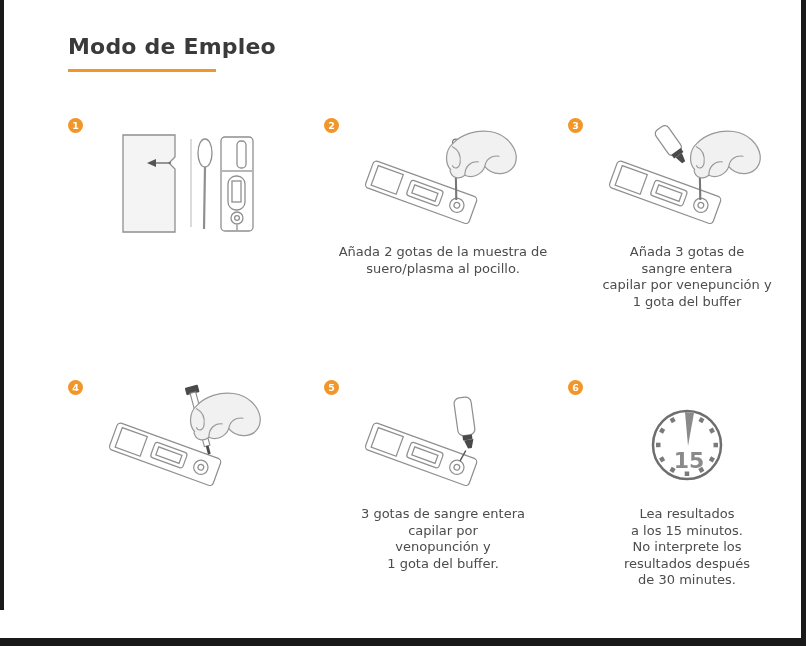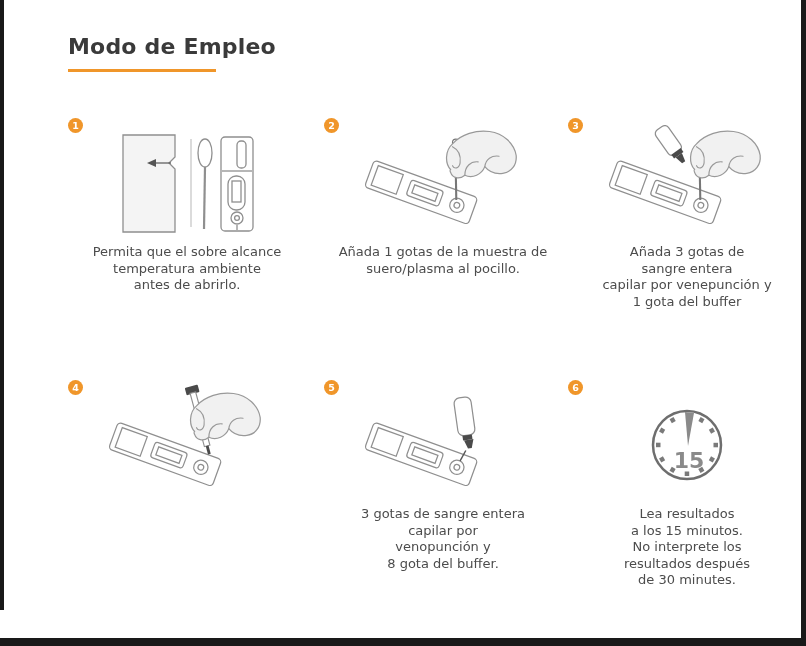--- a/index.html
+++ b/index.html
@@ -76,23 +76,20 @@
         <rect x="120" y="10" width="9" height="27" rx="4"></rect>
         <line x1="105" y1="40" x2="135" y2="40"></line>
         <rect x="111" y="45" width="17" height="34" rx="8"></rect>
         <rect x="115" y="50" width="9" height="21"></rect>
         <circle cx="120" cy="87" r="6"></circle>
         <circle cx="120" cy="87" r="2.4"></circle>
         <line x1="120" y1="94" x2="120" y2="99"></line>
       </g>
     </svg>
   </div>
-  <p class="caption">Permita que el sobre alcance
-temperatura ambiente
-antes de abrirlo.</p>
 </section>
 
 <section class="step step-2">
   <span class="badge">2</span>
   <div class="illus">
     <svg width="168" height="114" viewBox="0 0 170 120">
       <g fill="#FFFFFF" stroke="#8F8F8F" stroke-width="1.3" transform="rotate(20 62 74)">
         <rect x="4" y="59" width="116" height="30" rx="4"></rect>
         <rect x="10" y="63" width="28" height="22"></rect>
         <rect x="48" y="65" width="36" height="17" rx="3"></rect>
@@ -103,21 +100,21 @@
       <g>
         <rect x="95" y="18" width="7" height="10" rx="3.5" fill="#FFFFFF" stroke="#777777" stroke-width="1.2"></rect>
         <line x1="98" y1="28" x2="99" y2="82" stroke="#777777" stroke-width="2.2"></line>
       </g>
       <g>
         <path d="M93,50 C87,44 87,30 95,23 C104,13 120,8 134,10 C149,12 160,23 162,35 C163,45 157,53 148,54 C140,55 133,52 129,47 C126,55 116,60 108,56 C102,61 95,59 93,53 C92,51 92,51 93,50 Z" fill="#F1F1F1" stroke="#999999" stroke-width="1.3" stroke-linejoin="round"></path>
         <path d="M129,47 C130,39 136,35 144,36 M108,56 C108,47 114,41 122,42 M95,26 C101,29 104,35 103,43 C102,49 97,50 95,46" fill="none" stroke="#999999" stroke-width="1.2" stroke-linecap="round"></path>
       </g>
     </svg>
   </div>
-  <p class="caption">Añada 1 gotas de la muestra de
+  <p class="caption">Añada 2 gotas de la muestra de
 suero/plasma al pocillo.</p>
 </section>
 
 <section class="step step-3">
   <span class="badge">3</span>
   <div class="illus">
     <svg width="168" height="114" viewBox="0 0 170 120">
       <g fill="#FFFFFF" stroke="#8F8F8F" stroke-width="1.3" transform="rotate(20 62 74)">
         <rect x="4" y="59" width="116" height="30" rx="4"></rect>
         <rect x="10" y="63" width="28" height="22"></rect>
@@ -187,21 +184,21 @@
         <rect x="100" y="14" width="18" height="40" rx="6" fill="#FFFFFF" stroke="#8F8F8F" stroke-width="1.3"></rect>
         <rect x="104" y="54" width="10" height="5" fill="#4A4A4A"></rect>
         <polygon points="105,59 115,59 112,68 108,68" fill="#4A4A4A"></polygon>
       </g>
       <line x1="109" y1="70" x2="103" y2="81" stroke="#555555" stroke-width="1.5"></line>
     </svg>
   </div>
   <p class="caption">3 gotas de sangre entera
 capilar por
 venopunción y
-8 gota del buffer.</p>
+1 gota del buffer.</p>
 </section>
 
 <section class="step step-6">
   <span class="badge">6</span>
   <div class="illus">
     <svg width="140" height="105" viewBox="0 0 140 105">
       <circle cx="70" cy="52" r="34" fill="#FFFFFF" stroke="#6E6E6E" stroke-width="2.5"></circle>
       <g transform="translate(70 52)" fill="#7A7A7A">
         <rect x="-2.2" y="-31" width="4.5" height="4.5" transform="rotate(30)"></rect>
         <rect x="-2.2" y="-31" width="4.5" height="4.5" transform="rotate(60)"></rect>

